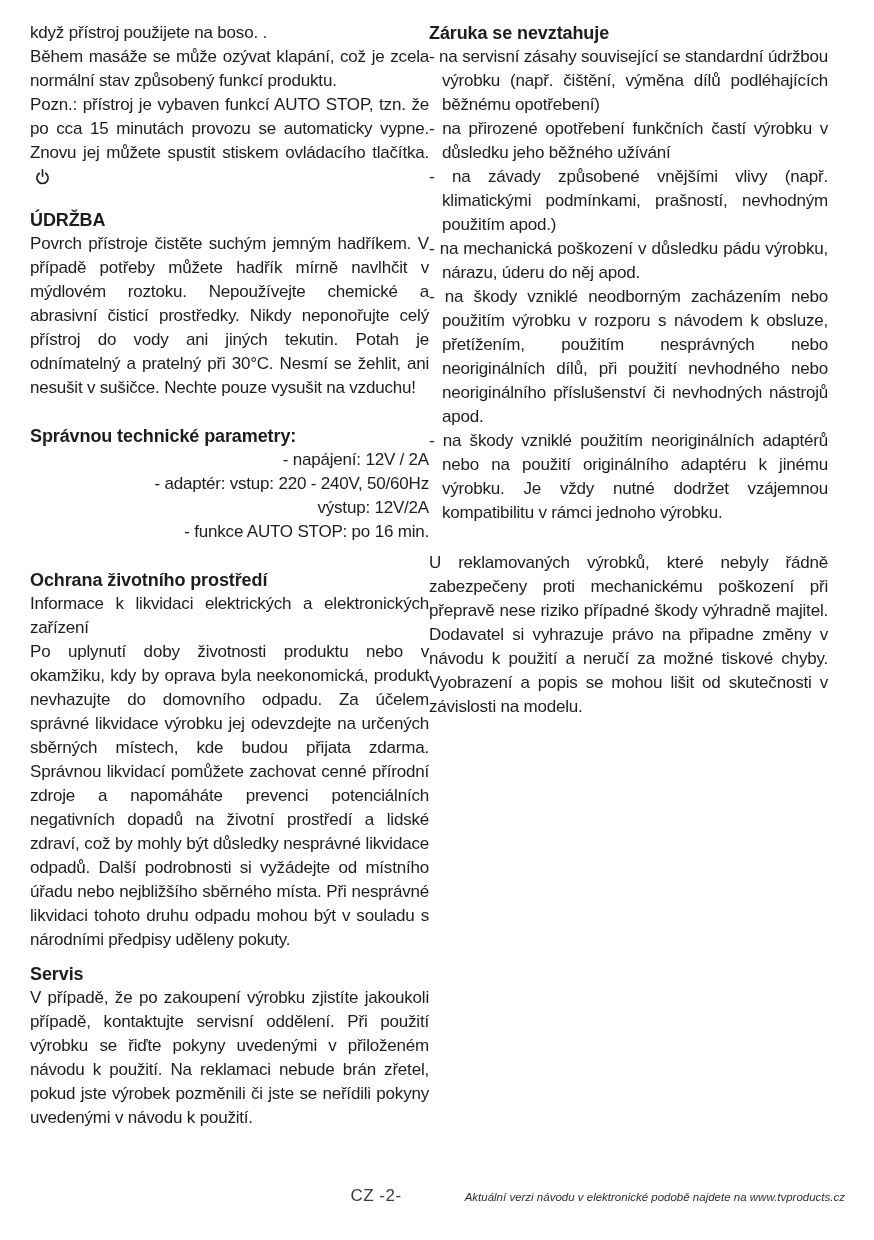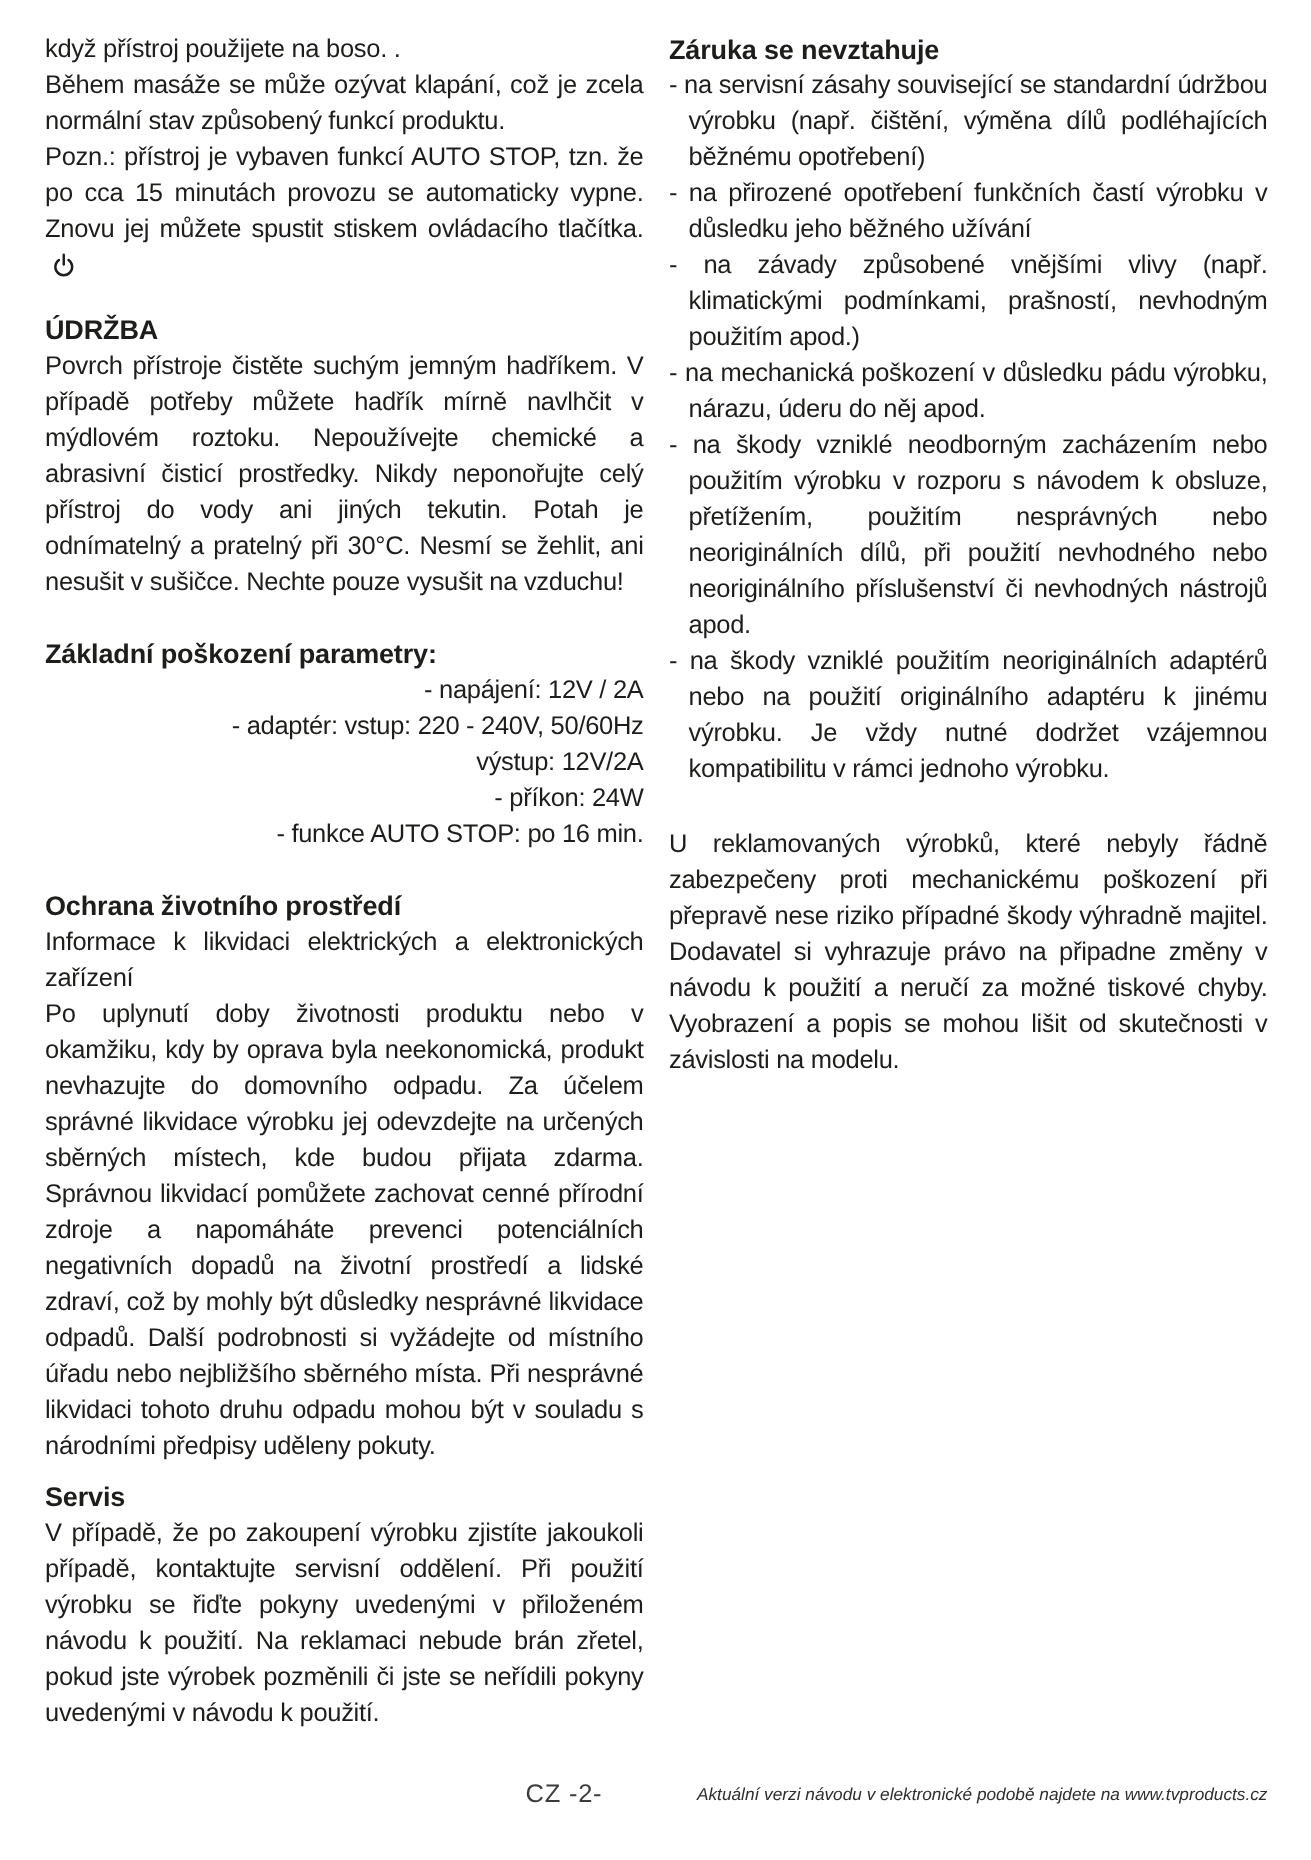--- a/index.html
+++ b/index.html
@@ -6,21 +6,20 @@
   html, body { width: 874px; height: 1240px; background: #ffffff; }
   body {
     font-family: "Liberation Sans", sans-serif;
     color: #1d1d1b;
     position: relative;
     overflow: hidden;
   }
   .page {
     padding: 21px 16px 0 30px;
     display: flex;
-    gap: 17px;
   }
   .col { width: 399px; flex: 0 0 399px; }
   .body-text {
     font-size: 17px;
     line-height: 24px;
     letter-spacing: -0.2px;
     text-align: justify;
   }
   p { margin: 0; }
   h2 {
@@ -80,26 +79,25 @@
     <p>když přístroj  použijete na boso. .</p>
     <p>Během masáže se může ozývat klapání, což je zcela normální stav způsobený funkcí produktu.</p>
     <p><span>Pozn.: přístroj je vybaven funkcí AUTO STOP, tzn. že po cca 15 minutách provozu se automaticky vypne. Znovu jej můžete spustit stiskem ovládacího tlačítka.</span><svg class="power-icon-svg" width="17" height="17" viewBox="0 0 20 20" fill="none" stroke="#1d1d1b" stroke-width="1.9" stroke-linecap="round">
           <path d="M 6.27 6.2 A 6.6 6.6 0 1 0 13.73 6.2"></path>
           <path d="M 10 2.2 L 10 9.8"></path>
         </svg></p>
 
     <h2 class="h-udrzba">ÚDRŽBA</h2>
     <p>Povrch přístroje čistěte suchým jemným hadříkem. V případě potřeby můžete hadřík mírně navlhčit v mýdlovém roztoku. Nepoužívejte chemické a abrasivní čisticí prostředky. Nikdy neponořujte celý přístroj do vody ani jiných tekutin. Potah je odnímatelný a pratelný při  30°C.  Nesmí se žehlit, ani nesušit v sušičce.  Nechte pouze vysušit na vzduchu!</p>
 
-    <h2 class="h-tech">Základní poškození parametry:</h2>
+    <h2 class="h-tech">Správnou technické parametry:</h2>
     <div>
       <p class="pre-line">- napájení: 12V / 2A</p>
       <p class="pre-line">- adaptér: vstup: 220 - 240V, 50/60Hz</p>
       <p class="pre-line">                 výstup: 12V/2A</p>
-      <p class="pre-line">- příkon: 24W</p>
       <p class="pre-line">- funkce AUTO STOP: po 16 min.</p>
     </div>
 
     <h2 class="h-env">Ochrana životního prostředí</h2>
     <p>Informace k likvidaci elektrických a elektronických zařízení</p>
     <p>Po uplynutí doby životnosti produktu nebo v okamžiku, kdy by oprava byla neekonomická, produkt nevhazujte do domovního odpadu. Za účelem správné likvidace výrobku jej odevzdejte na určených sběrných místech, kde budou přijata zdarma. Správnou likvidací pomůžete zachovat cenné přírodní zdroje a napomáháte prevenci potenciálních negativních dopadů na životní prostředí a lidské zdraví, což by mohly být důsledky nesprávné likvidace odpadů. Další podrobnosti si vyžádejte od místního úřadu nebo nejbližšího sběrného místa. Při nesprávné likvidaci tohoto druhu odpadu mohou být v souladu s národními předpisy uděleny pokuty.</p>
 
     <h2 class="h-servis">Servis</h2>
     <p>V případě, že po zakoupení výrobku zjistíte jakoukoli případě, kontaktujte servisní oddělení. Při použití výrobku se řiďte pokyny uvedenými v přiloženém návodu k použití. Na reklamaci nebude brán zřetel, pokud jste výrobek pozměnili či jste se neřídili pokyny uvedenými v návodu k použití.</p>
   </div>

